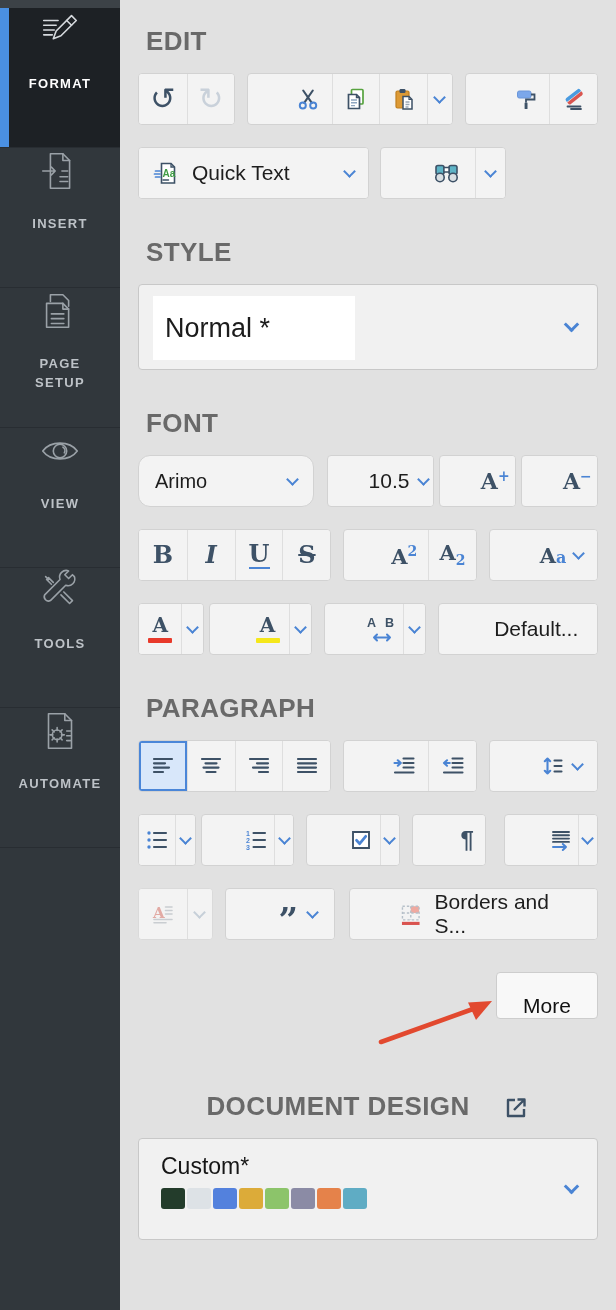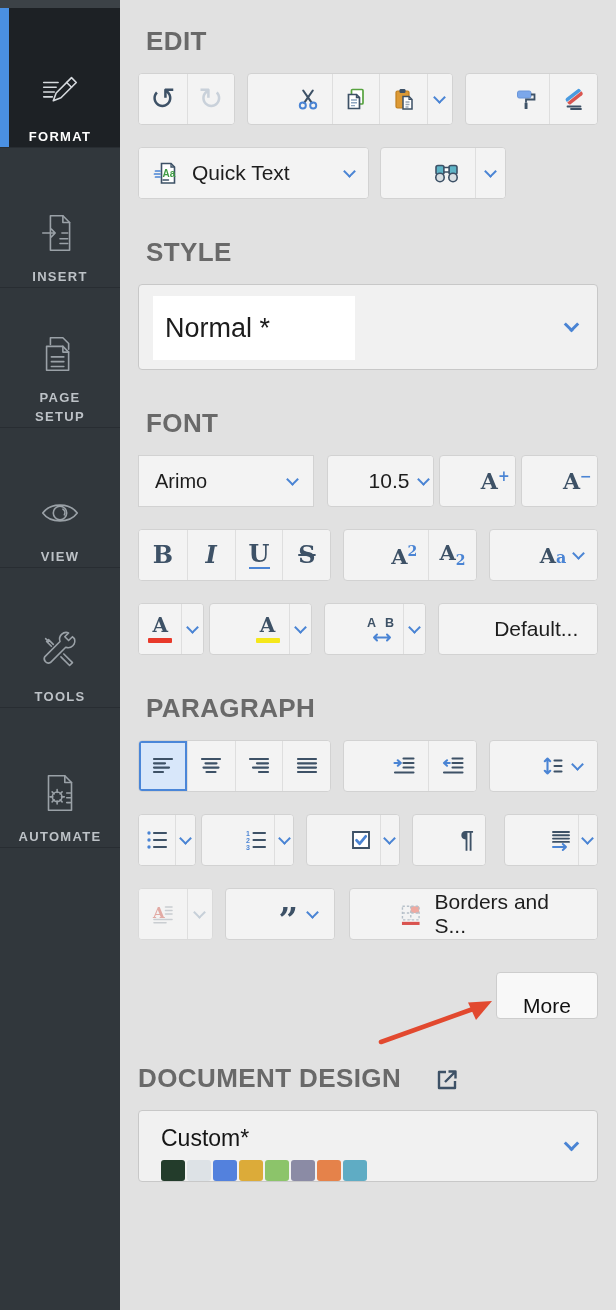--- a/index.html
+++ b/index.html
@@ -7,21 +7,21 @@
     --border:#d2d2d2; --divider:#dedede; --disabled:#c9d1da;
   }
   *{margin:0;padding:0;box-sizing:border-box;}
   body{font-family:"Liberation Sans",sans-serif;background:#fff;}
   .app{position:relative;width:616px;height:1310px;overflow:hidden;background:var(--panel);}
 
   
   .sidebar{position:absolute;left:0;top:0;width:120px;height:1310px;background:#31373c;}
   .side-strip{height:8px;background:#3c4247;}
   .tab{position:relative;height:140px;display:flex;flex-direction:column;align-items:center;
-       justify-content:flex-end;gap:12px;border-bottom:1px solid #282d32;cursor:pointer;}
+       justify-content:flex-start;gap:21px;border-bottom:1px solid #282d32;cursor:pointer;}
   .tab-label{font-size:13px;font-weight:700;letter-spacing:1.3px;color:#bdc2c7;text-align:center;
              line-height:1.45;max-width:86px;}
   .tab svg{stroke:#9aa1a7;fill:none;stroke-width:1.6;stroke-linecap:round;stroke-linejoin:round;}
   .tab.active{background:#1d2125;}
   .tab.active::before{content:"";position:absolute;left:0;top:0;bottom:0;width:9px;background:#4a90e2;}
   .tab.active .tab-label{color:#ffffff;}
   .tab.active svg{stroke:#d6dade;}
 
   
   .panel{position:absolute;left:120px;top:0;width:496px;height:1310px;background:var(--panel);
@@ -55,42 +55,42 @@
 
   .stackbtn{display:flex;flex-direction:column;align-items:center;justify-content:center;gap:3px;}
   .colorbar{width:24px;height:4.5px;border-radius:1px;}
 
   .txtbtn{font-size:21px;color:#1d1d1d;}
   .arrow-undo{font-size:30px;color:var(--dark);line-height:1;font-family:"DejaVu Sans",sans-serif;}
   .arrow-undo.dis{color:var(--disabled);}
 
   
   .select{display:flex;align-items:center;justify-content:space-between;border:1px solid var(--border);
-          border-radius:0;background:var(--btnbg);height:52px;padding:0 16px;cursor:pointer;}
+          border-radius:12px;background:var(--btnbg);height:52px;padding:0 16px;cursor:pointer;}
   .select .sel-label{font-size:20px;color:#1d1d1d;}
 
   .bigbox{position:relative;border:1px solid #c8c8c8;border-radius:4px;background:#f1f1f1;
           width:460px;cursor:pointer;}
   .style-box{height:86px;}
   .style-preview{position:absolute;left:14px;top:11px;height:64px;width:202px;background:#ffffff;
                  display:flex;align-items:center;padding-left:12px;}
   .style-preview span{font-size:27px;color:#1c1c1c;}
   .box-chev{position:absolute;right:20px;top:50%;margin-top:-8px;}
 
-  .design-box{height:72px;padding:14px 0 0 22px;}
+  .design-box{height:102px;padding:14px 0 0 22px;}
   .design-label{font-size:23px;color:#161616;}
   .swatches{display:flex;gap:2px;margin-top:8px;}
   .swatch{width:24px;height:21px;border-radius:3px;}
 
   .more-row{justify-content:flex-end;margin-top:32px;margin-bottom:0;}
   .more-btn{height:47px;min-width:102px;border:1px solid #cdcdcd;border-radius:4px;background:#f8f8f8;
             display:flex;align-items:flex-end;justify-content:center;font-size:21px;color:#111;
             padding:0 20px;cursor:pointer;}
 
-  .dd-header{display:flex;align-items:flex-end;justify-content:flex-start;margin:44px 0 16px;gap:32px;}
+  .dd-header{display:flex;align-items:flex-end;justify-content:center;margin:72px 0 16px;gap:32px;}
   .dd-header .section-title{margin:0;}
 
   .annot-arrow{position:absolute;left:375px;top:992px;pointer-events:none;}
   .disabled{cursor:default;}
 
   svg.icn{display:block;}
   svg.icn *{vector-effect:non-scaling-stroke;}
 </style>
 </head>
 <body>

